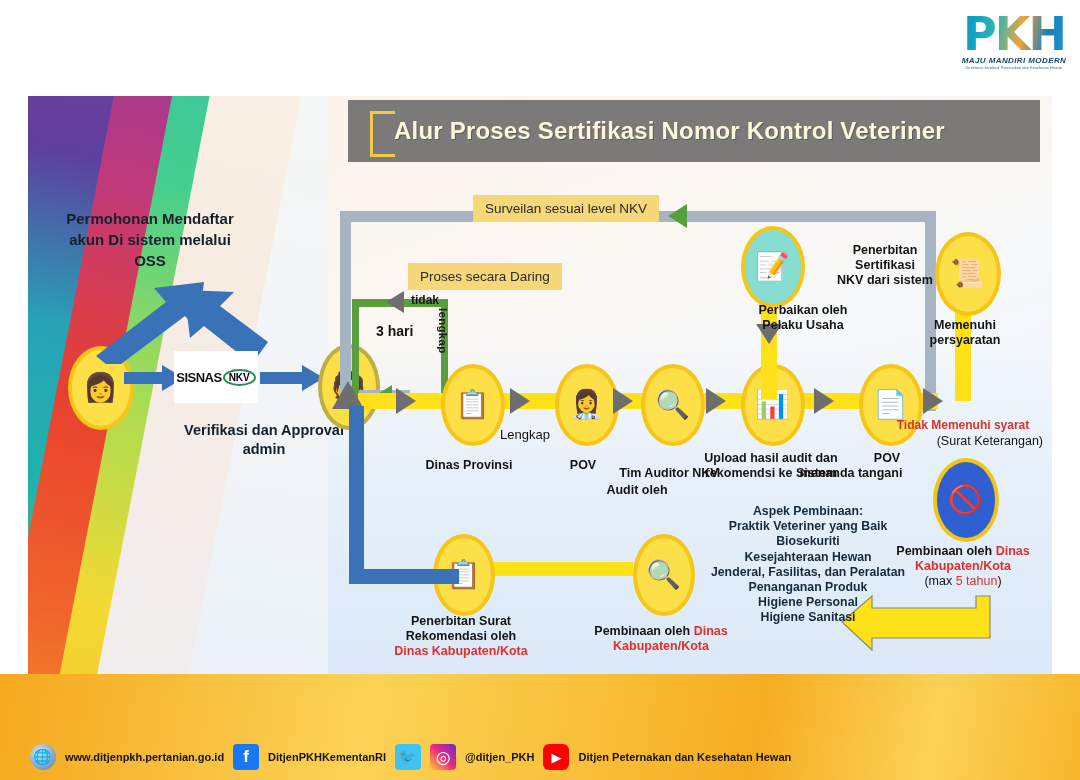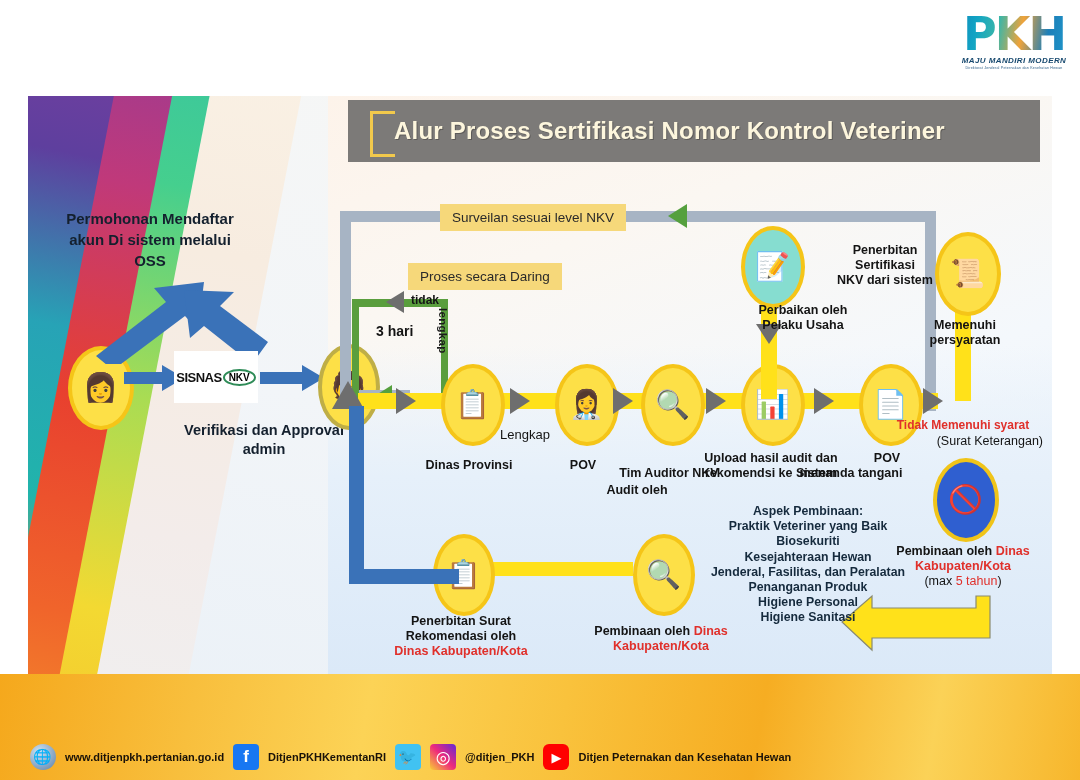--- a/index.html
+++ b/index.html
@@ -166,21 +166,21 @@
 
   <div class="node" style="left:290px;top:248px;width:54px;height:78px;background:#fde047;border-color:#bfae46;">
     <span class="gl">🧑</span>
   </div>
 
   <div class="line gray-pipe" style="left:312px;top:115px;width:596px;height:11px;"></div>
   <div class="line gray-pipe" style="left:312px;top:115px;width:11px;height:190px;"></div>
   <div class="line gray-pipe" style="left:312px;top:294px;width:70px;height:11px;"></div>
   <div class="line gray-pipe" style="left:897px;top:115px;width:11px;height:200px;"></div>
   <div class="tri tri-l-green" style="left:640px;top:108px;"></div>
-  <div class="chip" style="left:412px;top:99px;margin-top:9px;">Surveilan sesuai level NKV</div>
+  <div class="chip" style="left:445px;top:99px;">Surveilan sesuai level NKV</div>
   <div class="chip" style="left:380px;top:167px;">Proses secara Daring</div>
 
   <div class="line green-line" style="left:324px;top:203px;width:7px;height:102px;"></div>
   <div class="line green-line" style="left:324px;top:203px;width:96px;height:8px;"></div>
   <div class="line green-line" style="left:413px;top:203px;width:7px;height:96px;"></div>
   <div class="tri tri-l-gray" style="left:358px;top:195px;border-top-width:11px;border-bottom-width:11px;border-right-width:18px;"></div>
   <div class="lbl" style="left:383px;top:197px;font-size:12px;">tidak</div>
   <div style="position:absolute;left:409px;top:212px;font-size:11.5px;font-weight:700;color:#1b1b1b;
               writing-mode:vertical-rl;letter-spacing:.3px;">lengkap</div>
   <div class="lbl" style="left:348px;top:228px;font-size:14px;font-weight:700;">3 hari</div>

